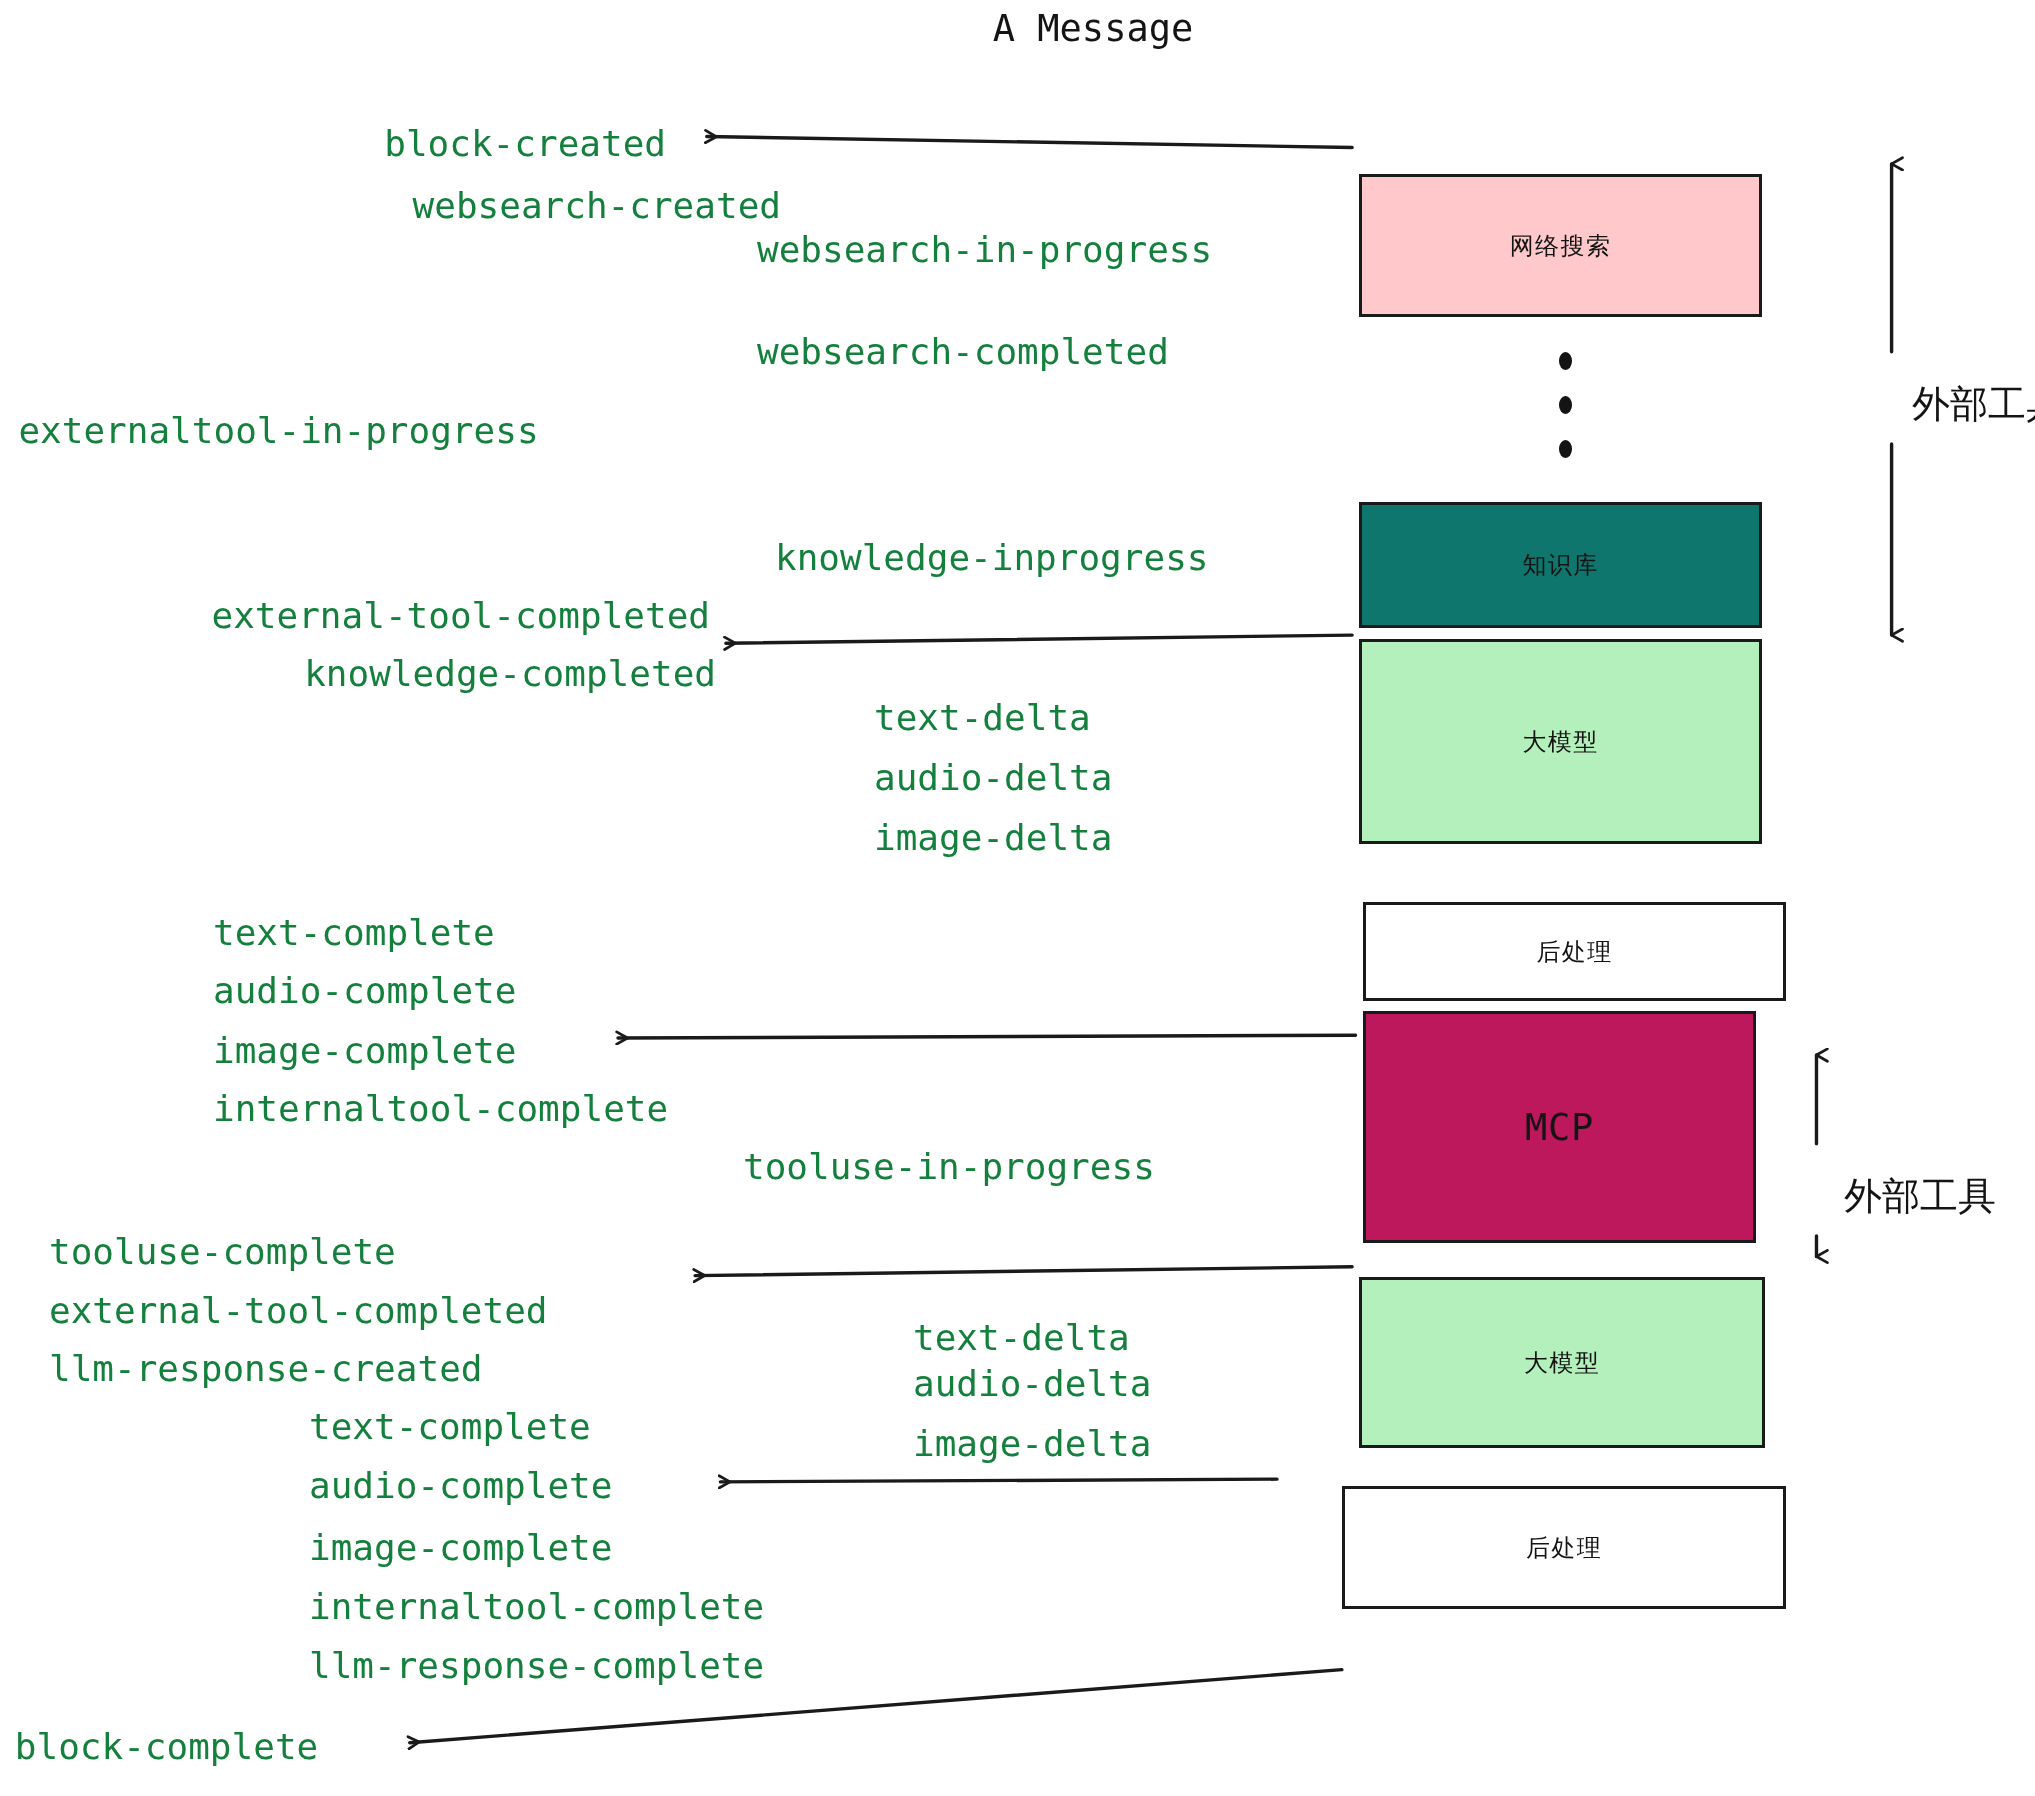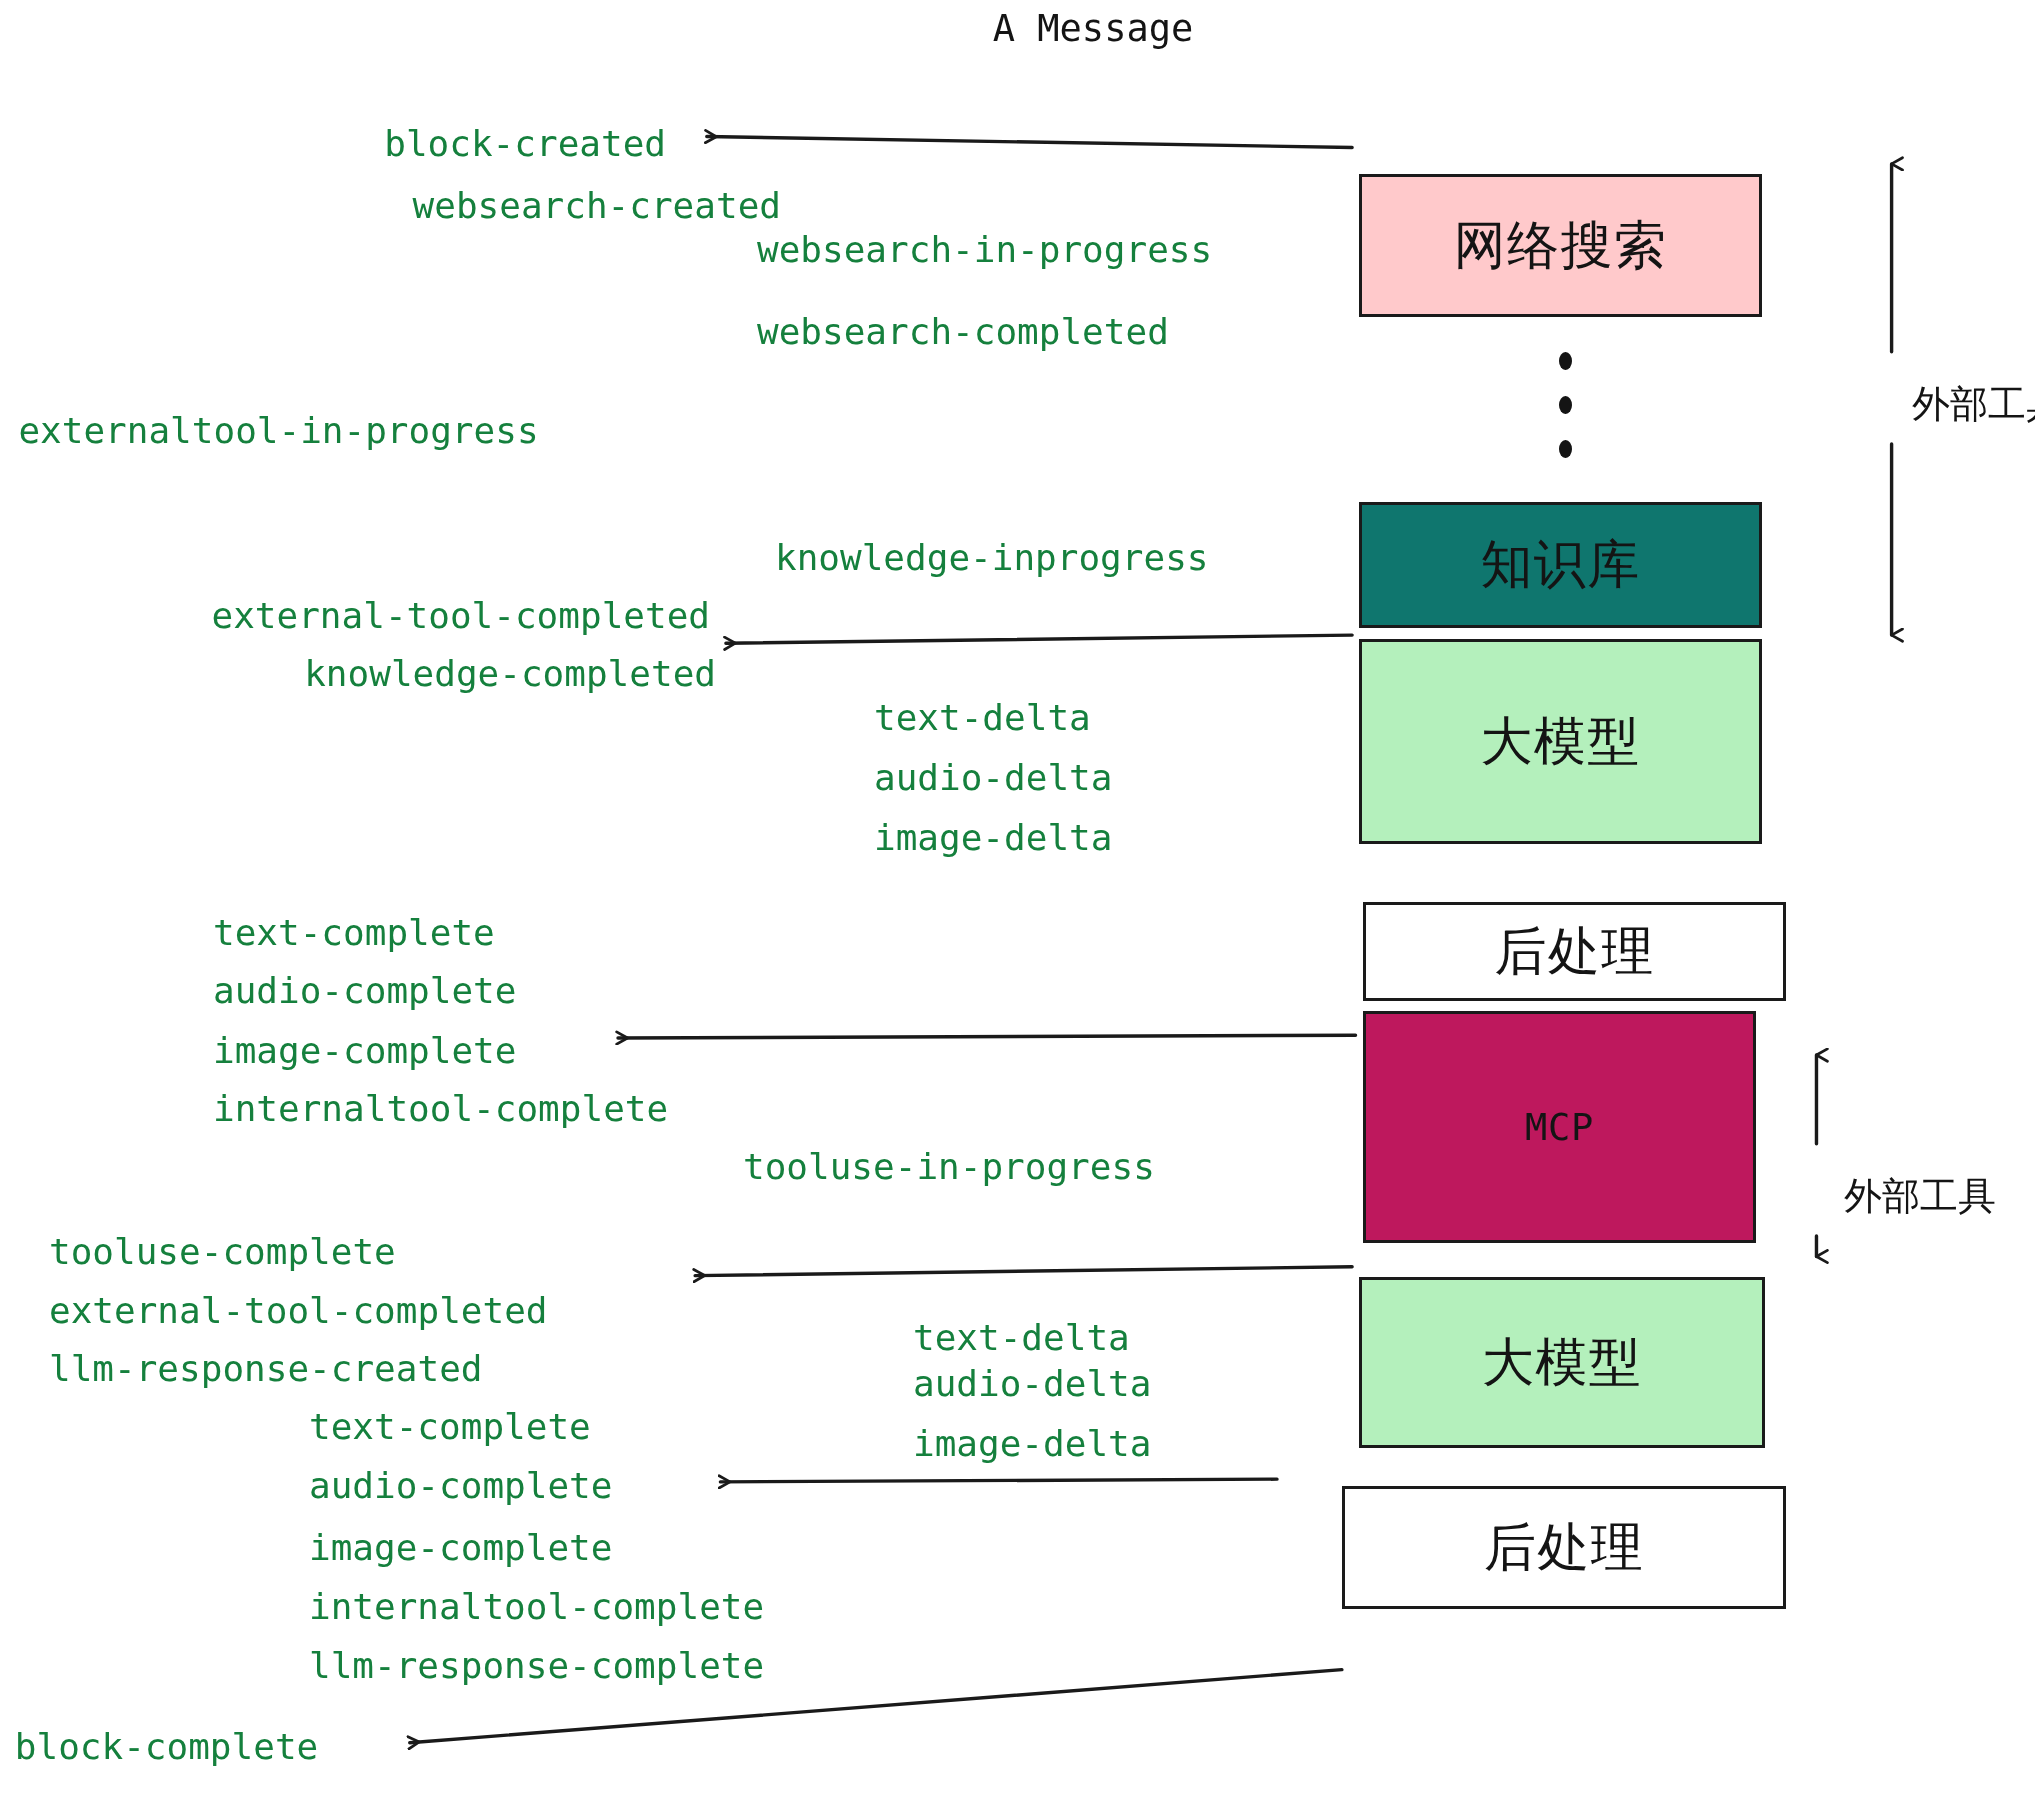--- a/index.html
+++ b/index.html
@@ -43,21 +43,21 @@
     transform: translateX(-50%);
   }
   .node {
     position: absolute;
     box-sizing: border-box;
     border: 3.4px solid #1a1a1a;
     display: flex;
     align-items: center;
     justify-content: center;
     font-family: Liberation Mono, monospace;
-    font-size: 52px;
+    font-size: 24px;
     color: #141414;
     letter-spacing: 1.4px;
   }
   .node.latin {
     font-family: "DejaVu Sans Mono", "Liberation Mono", monospace;
     font-size: 37px;
     letter-spacing: 0.7px;
   }
   .brace-label {
     position: absolute;
@@ -125,21 +125,21 @@
       <div class="node" style="left: 1359px; top: 639px; width: 403px; height: 205px; background: rgb(180, 240, 188);">大模型</div>
       <div class="node" style="left: 1363px; top: 902px; width: 423px; height: 99px; background: rgb(255, 255, 255);">后处理</div>
       <div class="node latin" style="left: 1363px; top: 1011px; width: 393px; height: 232px; background: #be185d;">MCP</div>
       <div class="node" style="left: 1359px; top: 1277px; width: 406px; height: 171px; background: rgb(180, 240, 188);">大模型</div>
       <div class="node" style="left: 1342px; top: 1486px; width: 444px; height: 123px; background: rgb(255, 255, 255);">后处理</div>
     </div>
   <div id="event-layer">
       <div class="ev r" style="left: 666px; top: 126px;">block-created</div>
       <div class="ev r" style="left: 781px; top: 188px;">websearch-created</div>
       <div class="ev" style="left: 757px; top: 232px;">websearch-in-progress</div>
-      <div class="ev" style="left: 757px; top: 314px; text-align: right;">websearch-completed</div>
+      <div class="ev" style="left: 757px; top: 334px; text-align: right;">websearch-completed</div>
       <div class="ev" style="left: 18.4px; top: 413px;">externaltool-in-progress</div>
       <div class="ev" style="left: 775px; top: 540px;">knowledge-inprogress</div>
       <div class="ev r" style="left: 710px; top: 598px;">external-tool-completed</div>
       <div class="ev r" style="left: 716px; top: 656px;">knowledge-completed</div>
       <div class="ev" style="left: 874px; top: 700px;">text-delta</div>
       <div class="ev" style="left: 874px; top: 760px;">audio-delta</div>
       <div class="ev" style="left: 874px; top: 820px;">image-delta</div>
       <div class="ev" style="left: 213px; top: 915px;">text-complete</div>
       <div class="ev" style="left: 213px; top: 973px;">audio-complete</div>
       <div class="ev" style="left: 213px; top: 1033px;">image-complete</div>

